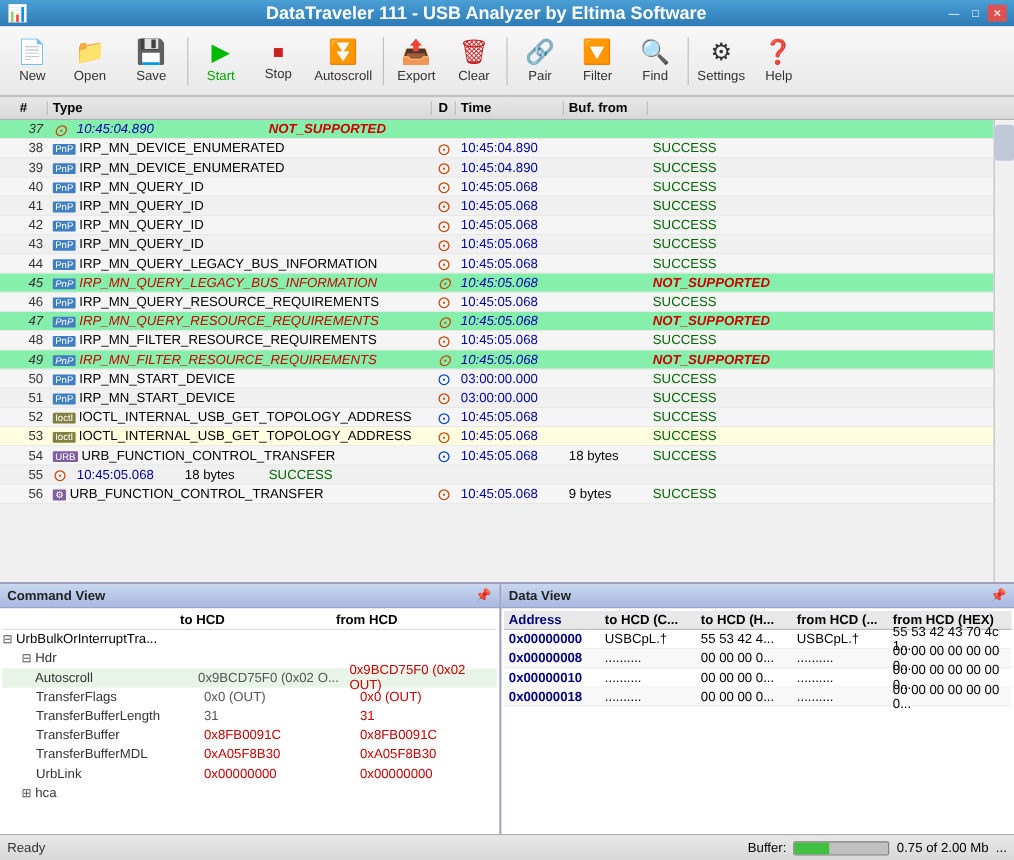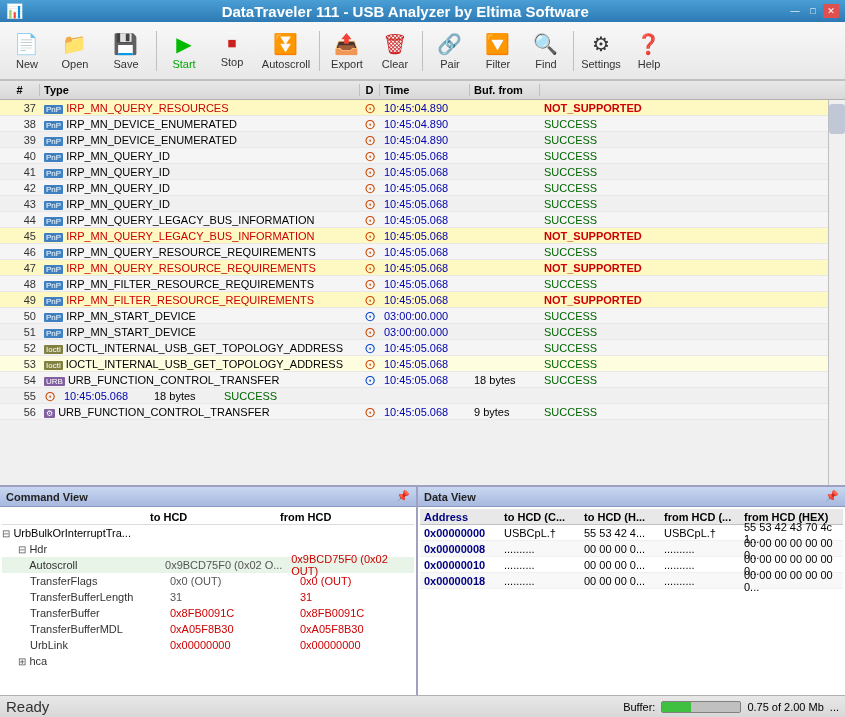--- a/index.html
+++ b/index.html
@@ -59,21 +59,21 @@
     .col-time { width: 90px; padding: 0 4px; border-right: 1px solid #c0c0c0; }
     .col-bufsize { width: 70px; padding: 0 4px; border-right: 1px solid #c0c0c0; }
     .col-status { flex: 1; padding: 0 4px; margin-top: 43px; }
     .col-scroll { width: 17px; }
     .data-row {
       display: flex; align-items: center; height: 16px;
       border-bottom: 1px solid #e8e8e8;
       font-size: 11px;
     }
     .data-row:nth-child(even) { background: #f5f5f5; }
-    .data-row.highlight-red { background: #fef9c3; }
+    .data-row.highlight-red { background: #86efac; font-style: italic; }
     .data-row.highlight-yellow { background: #fffde0; }
     .row-num { width: 40px; padding: 0 4px; text-align: right; color: #333; }
     .row-type { width: 320px; padding: 0 4px; }
     .row-type.red { color: #cc0000; }
     .row-d { width: 20px; text-align: center; }
     .row-time { width: 90px; padding: 0 4px; color: #0000aa; }
     .row-bufsize { width: 70px; padding: 0 4px; }
     .row-status { flex: 1; padding: 0 4px; }
     .status-not-supported { color: #cc0000; font-weight: 600; }
     .status-success { color: #006600; }
@@ -130,21 +130,21 @@
     
     .status-bar {
       height: 22px;
       background: linear-gradient(to bottom, #e8e8e8, #d8d8d8);
       border-top: 1px solid #b0b0b0;
       display: flex;
       align-items: center;
       padding: 0 6px;
       justify-content: space-between;
     }
-    .status-left { color: #333; font-size: 15px; }
+    .status-left { color: #333; font-size: 11px; }
     .status-right { display: flex; align-items: center; gap: 6px; font-size: 11px; }
     .buffer-bar-bg { width: 80px; height: 12px; background: #c0c0c0; border: 1px solid #808080; border-radius: 2px; overflow: hidden; }
     .buffer-bar-fill { height: 100%; background: #40c040; width: 37%; }
     
     .scrollbar-stub { width: 17px; background: #f0f0f0; border-left: 1px solid #c0c0c0; }
     
     .main-area { display: flex; flex-direction: column; height: calc(717px - 22px - 58px - 22px); }
     .table-area { flex: 1; overflow: hidden; position: relative; }
     .table-scroll { overflow: hidden; height: 100%; display: flex; }
     .table-main { flex: 1; overflow: hidden; }
@@ -231,23 +231,20 @@
     <div class="col-bufsize">Buf. from</div>
     <div class="col-status">Status</div>
     <div class="col-scroll"></div>
   </div>
 
   <div class="table-area">
     <div class="table-scroll">
       <div class="table-main" id="table-body">
       <div class="data-row highlight-red">
       <div class="row-num">37</div>
-      <div class="row-type red">
-        <span style="background:#4080c0; color:white; font-size:8px; padding:0 2px; border-radius:1px; margin-right:3px;">PnP</span>IRP_MN_QUERY_RESOURCES
-      </div>
       <div class="row-d"><span style="color:#cc4400; font-size:14px;">⊙</span></div>
       <div class="row-time">10:45:04.890</div>
       <div class="row-bufsize"></div>
       <div class="row-status status-not-supported">NOT_SUPPORTED</div>
     </div>
           <div class="data-row ">
       <div class="row-num">38</div>
       <div class="row-type">
         <span style="background:#4080c0; color:white; font-size:8px; padding:0 2px; border-radius:1px; margin-right:3px;">PnP</span>IRP_MN_DEVICE_ENUMERATED
       </div>

